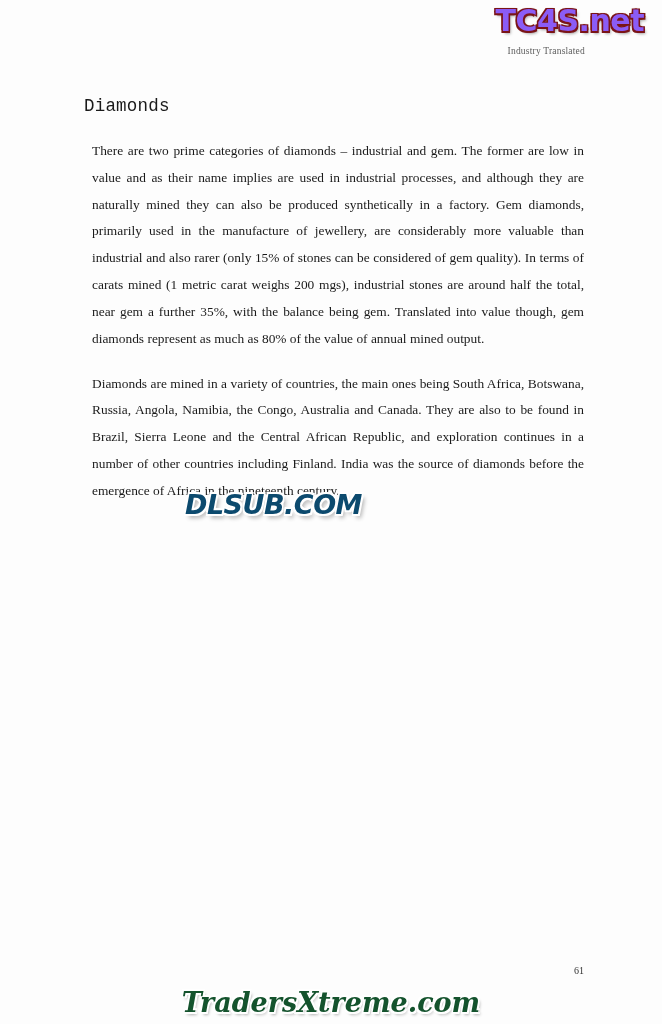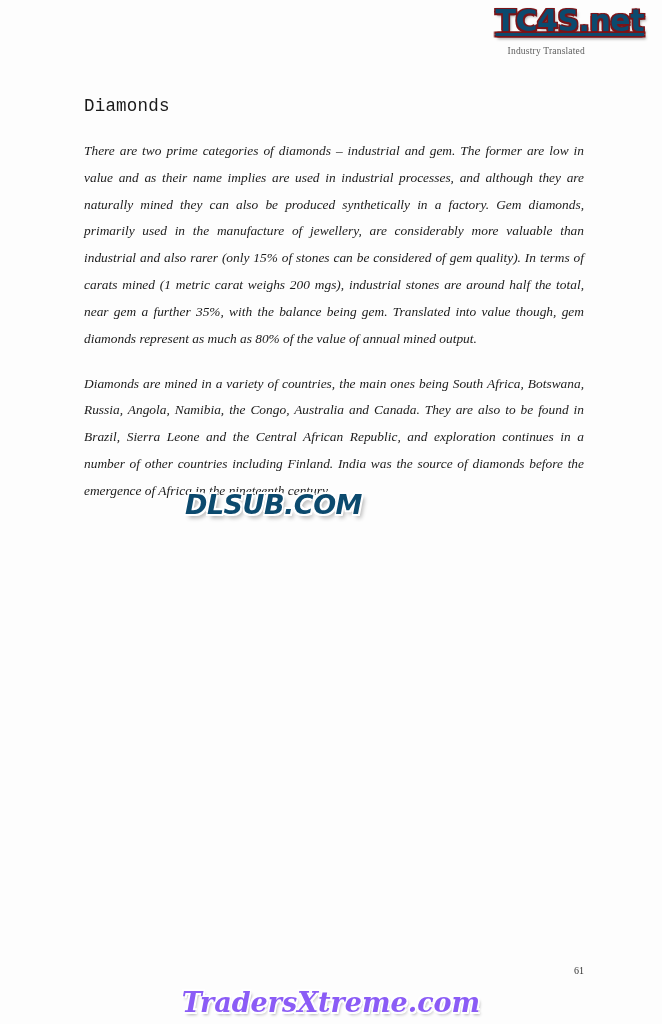--- a/index.html
+++ b/index.html
@@ -29,29 +29,28 @@
     right: 18px;
     text-align: right;
     line-height: 1;
     user-select: none;
   }
   .wm-top .wm-main {
     font-family: "DejaVu Sans", sans-serif;
     font-weight: bold;
     font-size: 30px;
     letter-spacing: -0.5px;
-    color: #0c4a6e;
+    color: #8b5cf6;
     text-shadow:
       -1.5px -1.5px 0 #7a1418,
        1.5px -1.5px 0 #7a1418,
       -1.5px  1.5px 0 #7a1418,
        1.5px  1.5px 0 #7a1418,
        0 0 2px #7a1418,
        2px 3px 3px rgba(0,0,0,0.35);
-    text-decoration: underline;
   }
 
   .running-head {
     position: absolute;
     top: 46px;
     right: 77px;
     font-family: "Liberation Serif", serif;
     font-size: 9.5px;
     color: #5c5c5c;
     letter-spacing: 0.2px;
@@ -68,28 +67,27 @@
   h1.section-title {
     font-family: Liberation Mono, monospace;
     font-weight: normal;
     font-size: 17.5px;
     margin: 0 0 22px 0;
     color: #1a1a1a;
     letter-spacing: 0.2px;
   }
 
   p.para {
-    margin: 0 0 18px 0;
+    margin: 0 0 18px 8px;
     font-size: 13.4px;
     line-height: 2.0;
     text-align: justify;
     text-justify: inter-word;
     color: #1a1a1a;
     hyphens: none;
-    font-style: italic;
   }
   p.para:last-child { margin-bottom: 0; }
 
   
   .wm-mid {
     position: absolute;
     left: 185px;
     top: 489px;
     font-family: "DejaVu Sans", sans-serif;
     font-weight: bold;
@@ -122,21 +120,21 @@
   .wm-bottom {
     position: absolute;
     left: 0;
     right: 0;
     bottom: 6px;
     text-align: center;
     font-family: "DejaVu Serif", serif;
     font-weight: bold;
     font-style: italic;
     font-size: 27px;
-    color: #8b5cf6;
+    color: #14532d;
     letter-spacing: 0px;
     text-shadow:
       -1.6px -1.6px 0 #ffffff,
        1.6px -1.6px 0 #ffffff,
       -1.6px  1.6px 0 #ffffff,
        1.6px  1.6px 0 #ffffff,
        0 0 3px #ffffff,
        2px 3px 3px rgba(0,0,0,0.30);
     user-select: none;
   }

